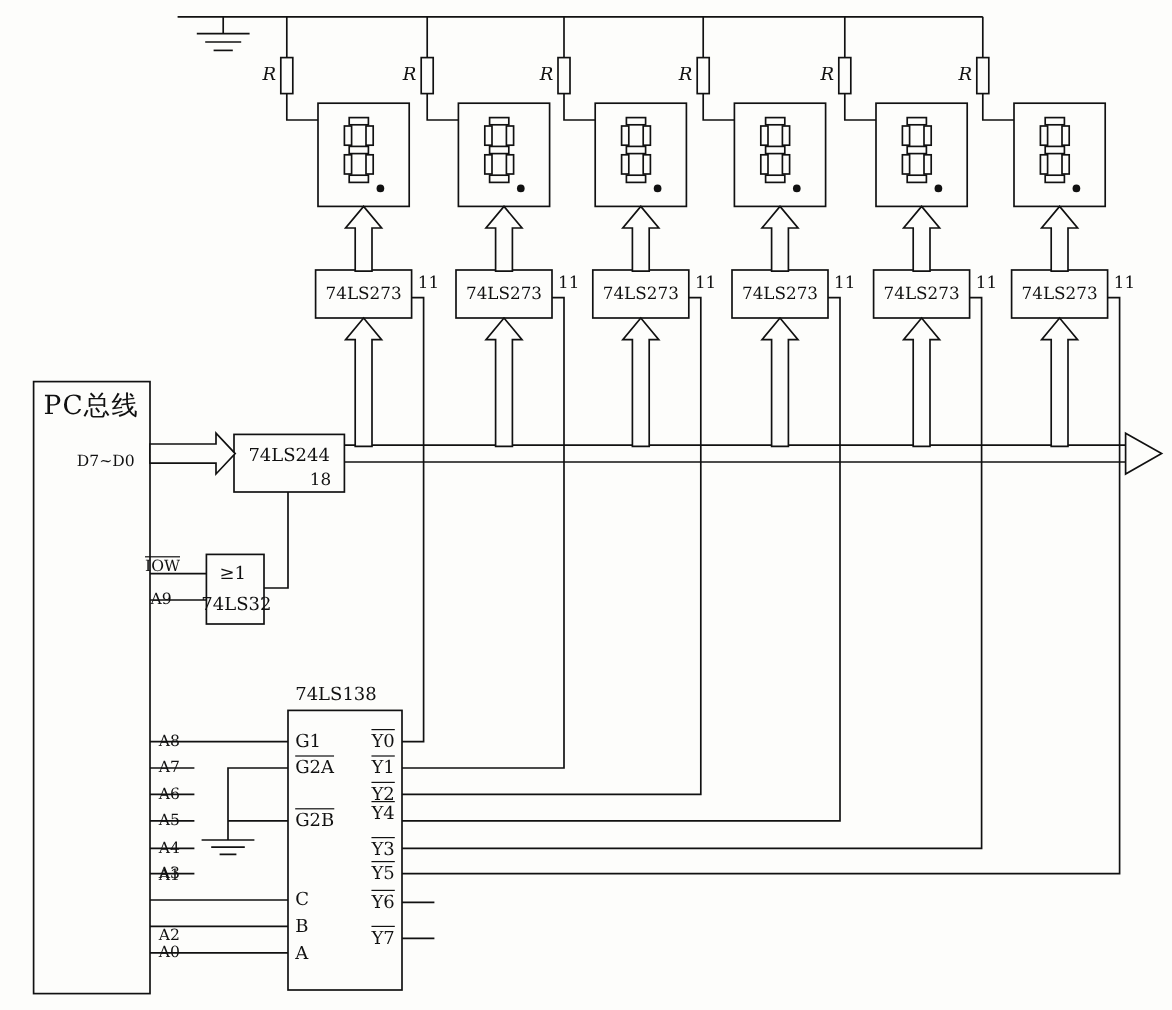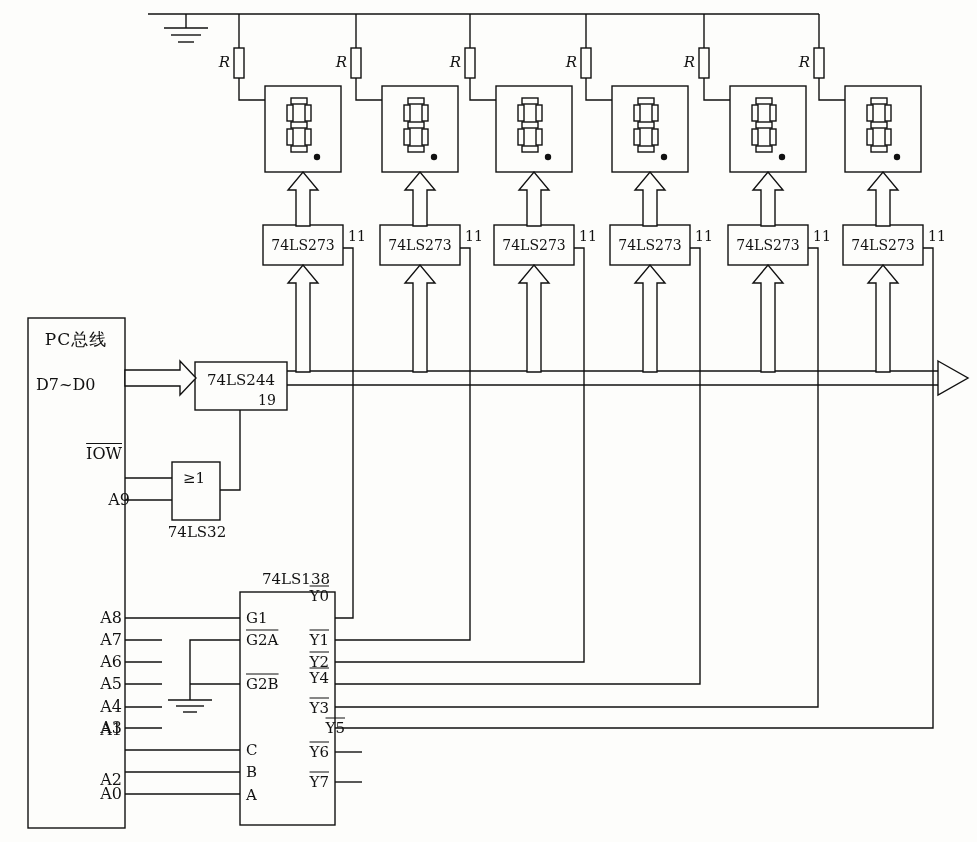--- a/index.html
+++ b/index.html
@@ -11,22 +11,22 @@
   }
   #stage svg { position:absolute; left:0; top:0; }
   .lbl {
     position:absolute; white-space:nowrap; font-size:15px; line-height:1;
     transform:translate(-50%,-50%); color:#111;
   }
   .la { transform:translateY(-50%); }
   .ra { transform:translate(-100%,-50%); }
   .ov { text-decoration:overline; }
   .it { font-style:italic; }
-  .f16 { font-size:16px; }
-  .f17 { font-size:17px; letter-spacing:1px; }
+  .f16 { font-size:13px;margin-left:28px; }
+  .f17 { font-size:22px; letter-spacing:1px; }
   .f14 { font-size:14px; }
 </style>
 </head>
 <body>
 
 <div id="stage">
 
   <svg width="977" height="842" viewBox="0 0 977 842">
     <defs>
       <g id="res-unit">
@@ -155,52 +155,52 @@
         <line x1="335" y1="752" x2="362" y2="752"></line>
         <line x1="335" y1="782" x2="362" y2="782"></line>
       </g>
 
     </g>
   </svg>
 
   <span class="lbl f17" style="left:76px;top:339px">PC总线</span>
   <span class="lbl la f16" style="left:36px;top:385px">D7~D0</span>
 
-  <span class="lbl ra ov f16" style="left:122px;top:454px">IOW</span>
-  <span class="lbl ra f16" style="left:130px;top:500px">A9</span>
+  <span class="lbl ra ov f16" style="left:122px;top:472px">IOW</span>
+  <span class="lbl ra f16" style="left:115px;top:500px">A9</span>
   <span class="lbl ra f16" style="left:122px;top:618px">A8</span>
   <span class="lbl ra f16" style="left:122px;top:640px">A7</span>
   <span class="lbl ra f16" style="left:122px;top:662px">A6</span>
   <span class="lbl ra f16" style="left:122px;top:684px">A5</span>
   <span class="lbl ra f16" style="left:122px;top:707px">A4</span>
   <span class="lbl ra f16" style="left:122px;top:728px">A3</span>
   <span class="lbl ra f16" style="left:122px;top:780px">A2</span>
   <span class="lbl ra f16" style="left:122px;top:730px">A1</span>
   <span class="lbl ra f16" style="left:122px;top:794px">A0</span>
 
   <span class="lbl" style="left:241px;top:380px">74LS244</span>
-  <span class="lbl f14" style="left:267px;top:400px">19</span>
+  <span class="lbl f14" style="left:267px;top:400px">18</span>
 
   <span class="lbl" style="left:194px;top:478px">≥1</span>
-  <span class="lbl" style="left:197px;top:532px">74LS32</span>
-
-  <span class="lbl" style="left:296px;top:579px">74LS138</span>
+  <span class="lbl" style="left:197px;top:504px">74LS32</span>
+
+  <span class="lbl" style="left:280px;top:579px">74LS138</span>
   <span class="lbl la" style="left:246px;top:618px">G1</span>
   <span class="lbl la ov" style="left:246px;top:640px">G2A</span>
   <span class="lbl la ov" style="left:246px;top:684px">G2B</span>
   <span class="lbl la" style="left:246px;top:750px">C</span>
   <span class="lbl la" style="left:246px;top:772px">B</span>
   <span class="lbl la" style="left:246px;top:795px">A</span>
 
-  <span class="lbl ra ov" style="left:329px;top:596px">Y0</span>
+  <span class="lbl ra ov" style="left:329px;top:618px">Y0</span>
   <span class="lbl ra ov" style="left:329px;top:640px">Y1</span>
   <span class="lbl ra ov" style="left:329px;top:662px">Y2</span>
   <span class="lbl ra ov" style="left:329px;top:708px">Y3</span>
   <span class="lbl ra ov" style="left:329px;top:678px">Y4</span>
-  <span class="lbl ra ov" style="left:345px;top:728px">Y5</span>
+  <span class="lbl ra ov" style="left:329px;top:728px">Y5</span>
   <span class="lbl ra ov" style="left:329px;top:752px">Y6</span>
   <span class="lbl ra ov" style="left:329px;top:782px">Y7</span>
 
   <span class="lbl f14" style="left:303px;top:245px">74LS273</span>
   <span class="lbl f14" style="left:420px;top:245px">74LS273</span>
   <span class="lbl f14" style="left:534px;top:245px">74LS273</span>
   <span class="lbl f14" style="left:650px;top:245px">74LS273</span>
   <span class="lbl f14" style="left:768px;top:245px">74LS273</span>
   <span class="lbl f14" style="left:883px;top:245px">74LS273</span>
 

